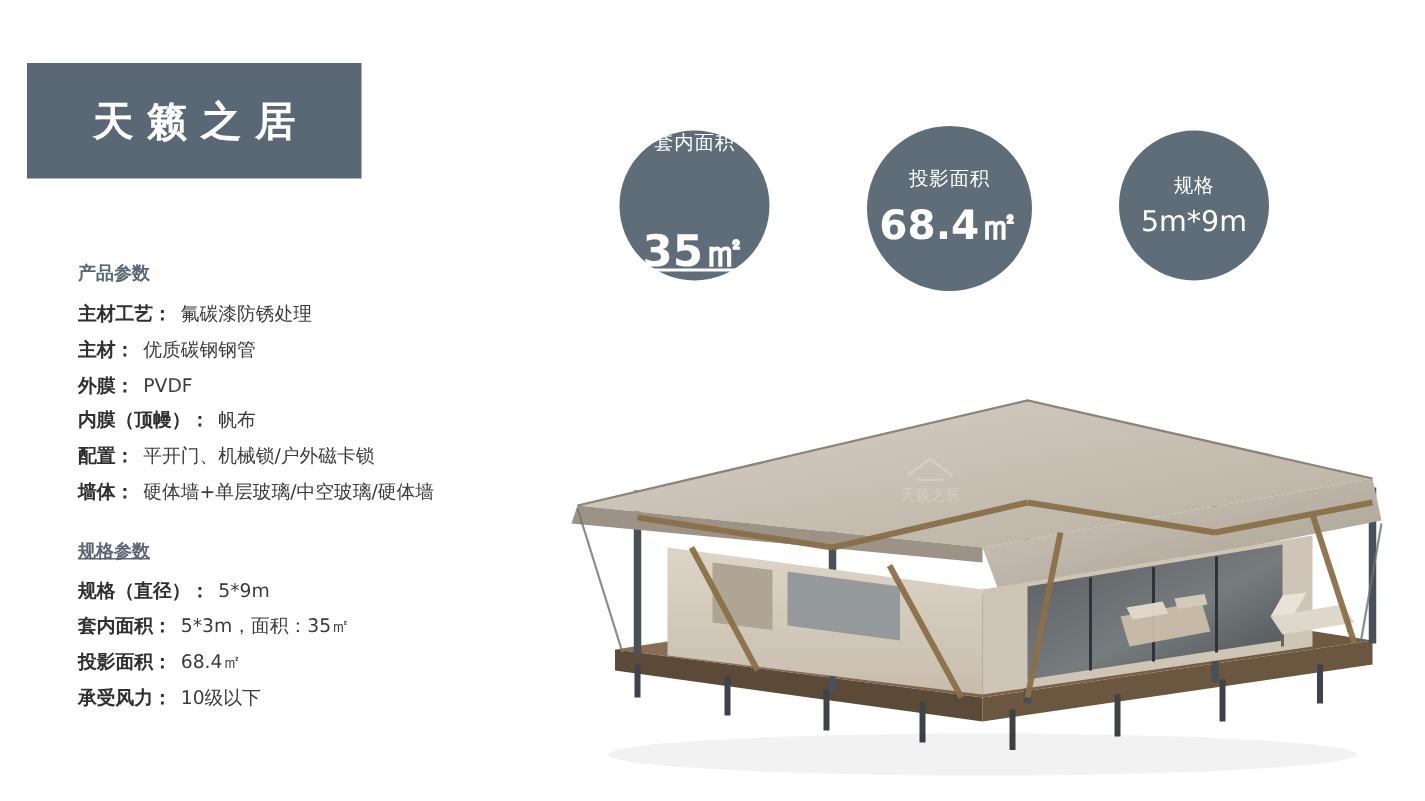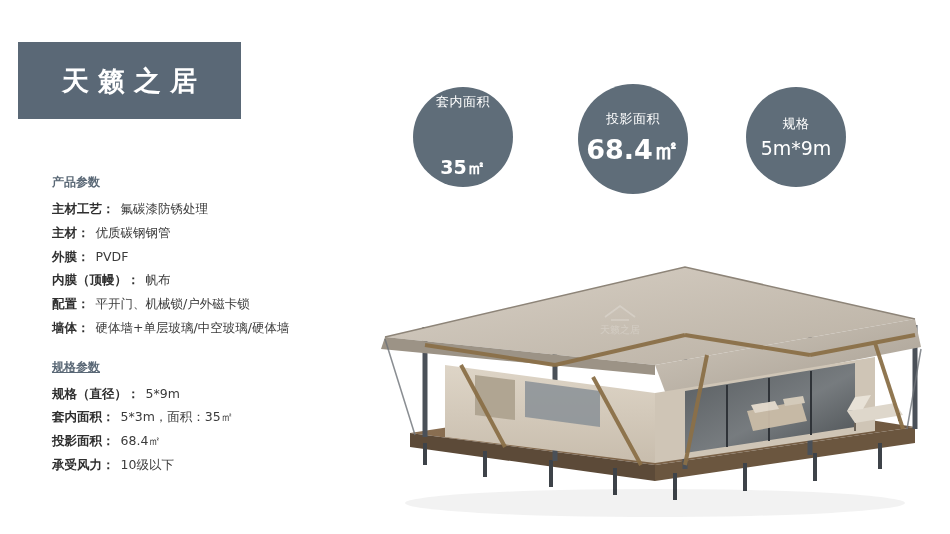--- a/index.html
+++ b/index.html
@@ -98,21 +98,21 @@
   }
   .circle .c-value {
     font-size: 26px;
     font-weight: bold;
     letter-spacing: 0px;
   }
   #circle-1 { left: 413px; top: 87px;  width: 100px; height: 100px; gap: 40px; }
   #circle-2 { left: 578px; top: 84px;  width: 110px; height: 110px; }
   #circle-3 { left: 746px; top: 87px;  width: 100px; height: 100px; }
   #circle-3 .c-value { font-size: 19px; font-weight: normal; }
-  #circle-1 .c-value { font-size: 19px; }
+  #circle-1 .c-value { font-size: 29px; text-decoration: underline; }
   #circle-2 .c-value { font-size: 27px; }
 
   
   .illustration {
     position: absolute;
     left: 355px;
     top: 215px;
     width: 580px;
     height: 305px;
   }

